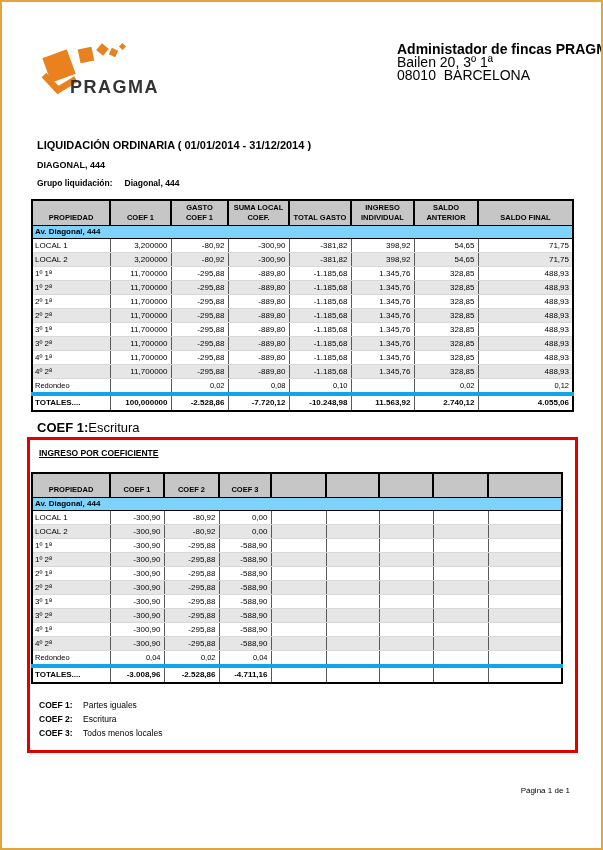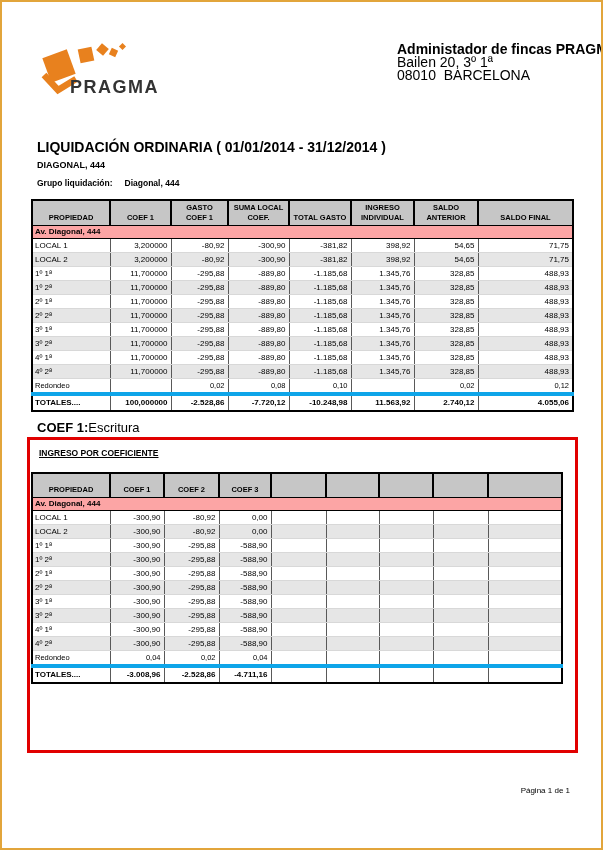--- a/index.html
+++ b/index.html
@@ -20,41 +20,41 @@
   
   .logo{position:absolute;left:38px;top:42px;width:135px;height:55px;}
   .logo .sq{fill:var(--orange);}
   .logo .vee{fill:none;stroke:var(--orange);stroke-width:6.5;}
   .logo text{font-family:"Liberation Sans",sans-serif;font-weight:bold;font-size:18px;letter-spacing:1.5px;fill:#333;}
   .addr{position:absolute;left:397px;top:43px;font-size:14px;line-height:13px;}
   .addr div{white-space:pre;}
   .addr .company{font-weight:bold;}
 
   
-  .doc-title{position:absolute;left:37px;top:139px;font-size:14px;font-weight:bold;}
+  .doc-title{position:absolute;left:37px;top:139px;font-size:11px;font-weight:bold;}
   .doc-subtitle{position:absolute;left:37px;top:160px;font-size:9px;font-weight:bold;}
   .group-line{position:absolute;left:37px;top:178px;font-size:8.5px;font-weight:bold;}
   .group-line .gv{margin-left:12px;}
 
   
   table{border-collapse:collapse;table-layout:fixed;background:#fff;border:2px solid #000;}
   th{
     background:var(--hdr-bg);font-size:7.5px;font-weight:bold;text-align:center;
     vertical-align:bottom;padding:2px 1px;border:2px solid #000;border-bottom:1px solid #000;
     white-space:pre-line;line-height:1.3;height:24px;
   }
   td{
     font-size:8px;padding:0 3px;height:13px;line-height:13px;text-align:right;
     border-left:1px solid #595959;border-right:1px solid #595959;border-bottom:1px solid #D8D8D8;
     overflow:hidden;white-space:nowrap;
   }
   td.label{text-align:left;padding-left:2px;margin-left:36px;}
   tr.alt td{background:var(--alt-bg);}
   tr.group td{
-    font-weight:bold;text-align:left;background:#fca5a5;font-size:8px;height:12px;line-height:12px;
+    font-weight:bold;text-align:left;background:#7dd3fc;font-size:8px;height:12px;line-height:12px;
     border-top:1px solid #000;border-bottom:1px solid #000;padding:0 2px;
   }
   tr.redondeo td{border-top:1px solid #000;font-size:7.5px;}
   tr.totales td{border-top:4px solid #0ea5e9;font-weight:bold;height:14px;line-height:14px;border-bottom:none;}
   #table1{position:absolute;left:31px;top:199px;}
 
   .coef-note{position:absolute;left:37px;top:420px;font-size:13px;}
   .coef-note .cl{font-weight:bold;display:inline-block;min-width:44px;}
 
   
@@ -411,15 +411,26 @@
           <td>-2.528,86</td>
           <td>-4.711,16</td>
           <td></td>
           <td></td>
           <td></td>
           <td></td>
           <td></td>
         </tr>
       </tbody>
     </table>
+  <div class="legend">
+    <div>
+      <span class="cl">COEF 1:</span><span>Partes iguales</span>
+    </div>
+    <div>
+      <span class="cl">COEF 2:</span><span>Escritura</span>
+    </div>
+    <div>
+      <span class="cl">COEF 3:</span><span>Todos menos locales</span>
+    </div>
+  </div>
 </div>
 
 <div class="page-num">Página 1 de 1</div>
 
 </body></html>

